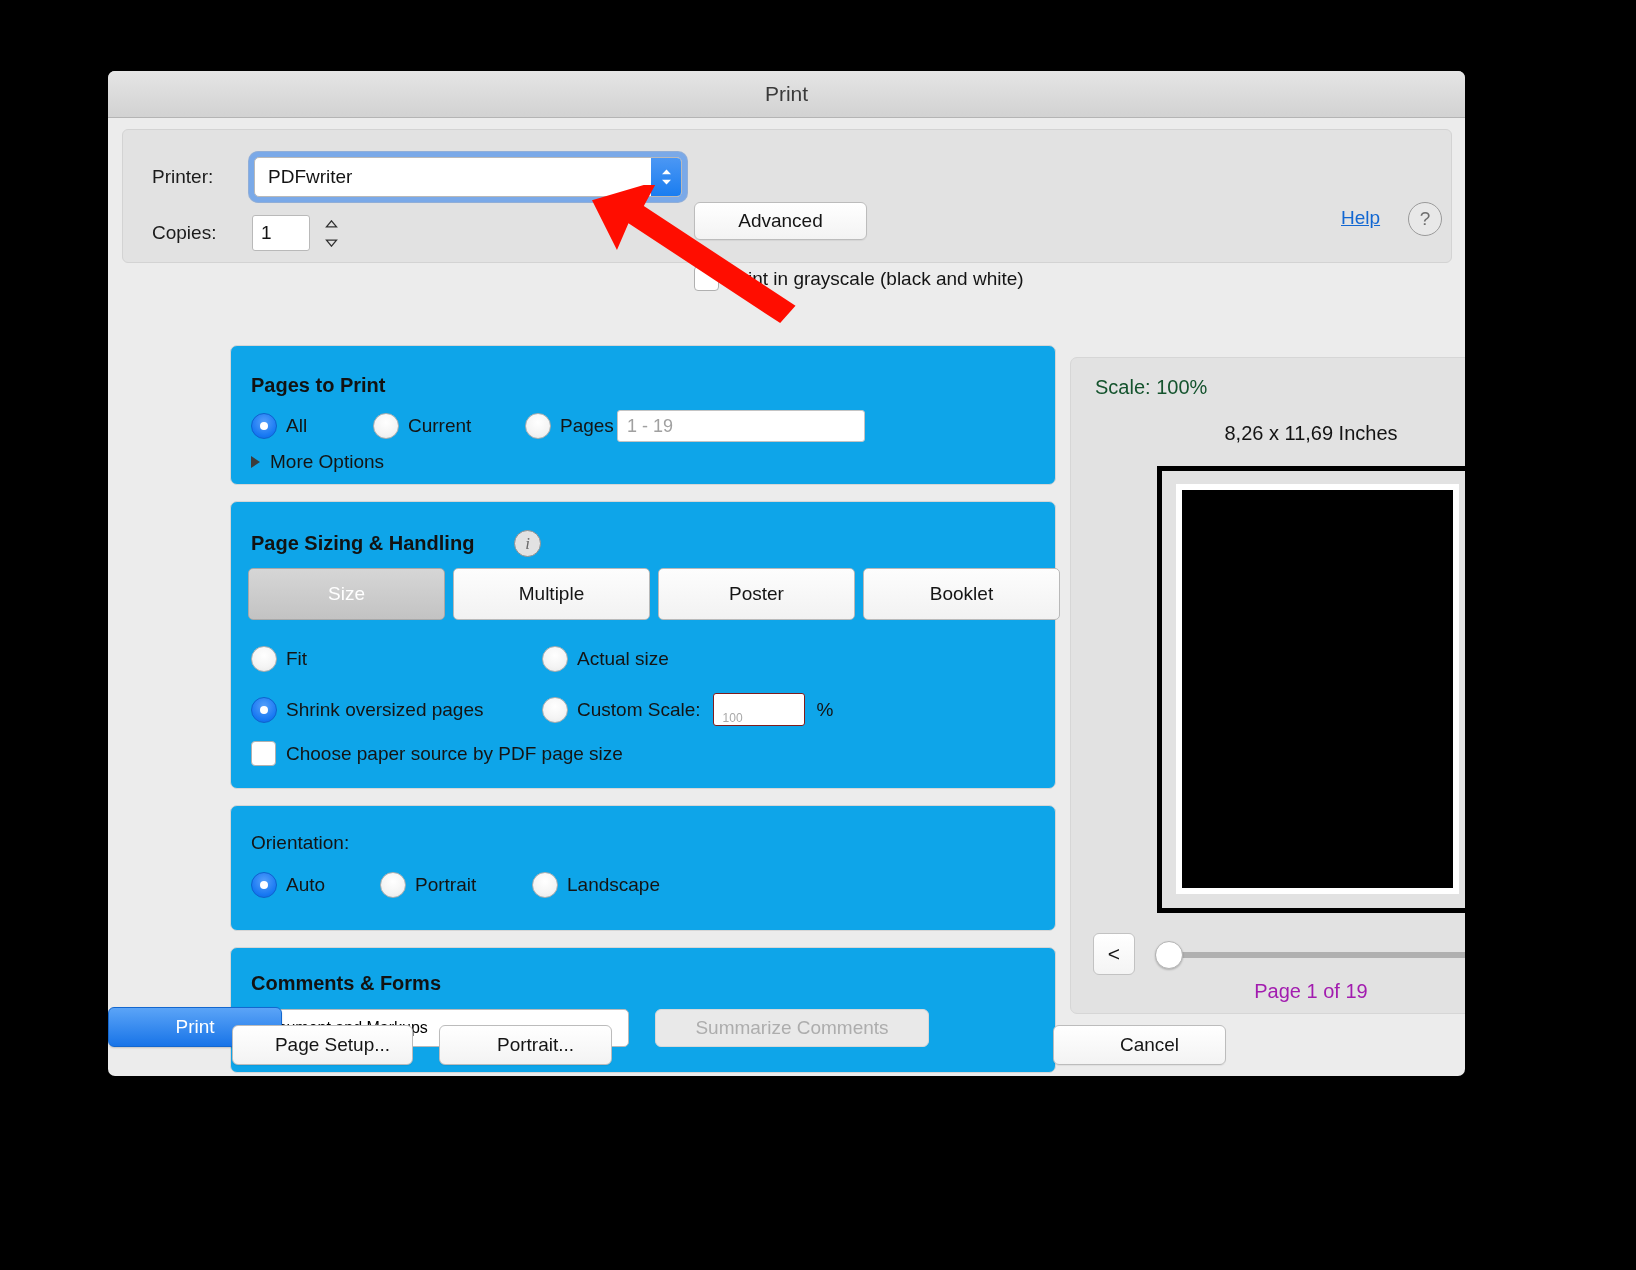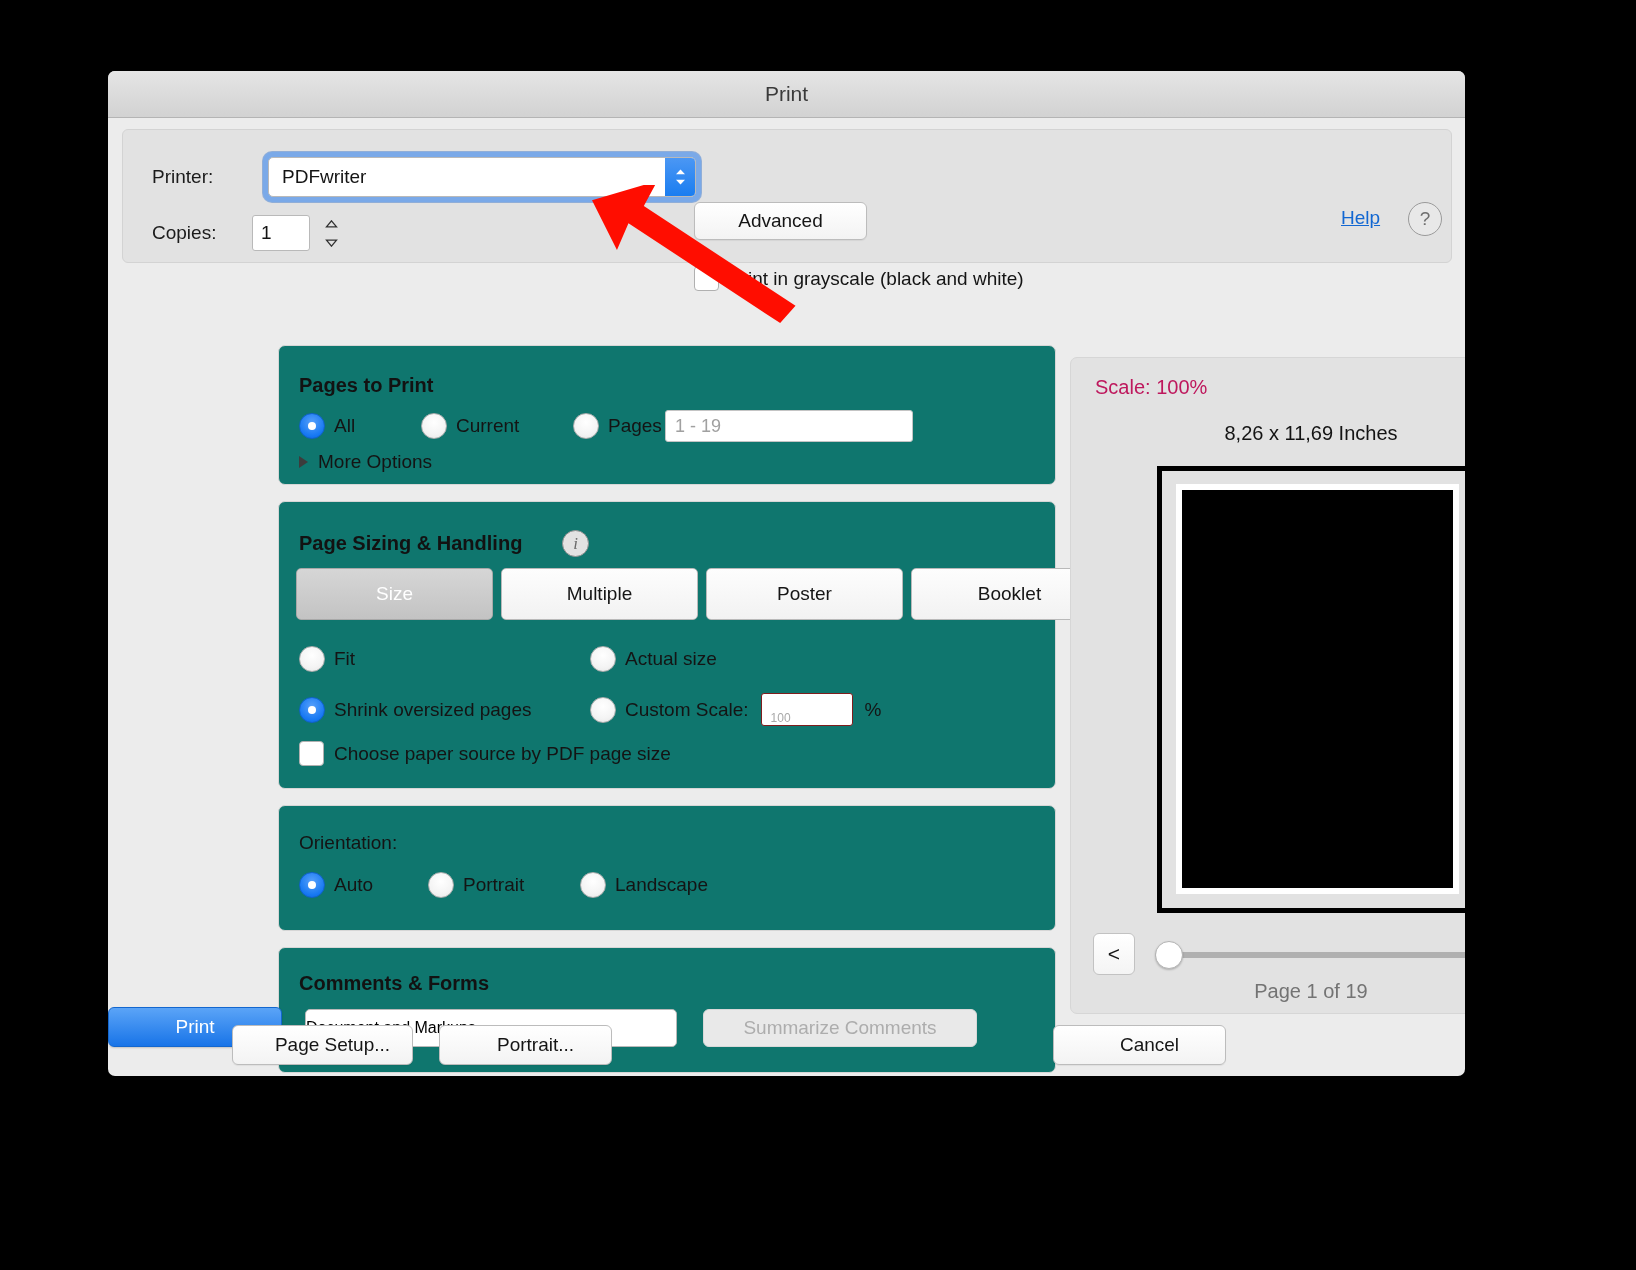--- a/index.html
+++ b/index.html
@@ -49,21 +49,21 @@
   .row-label {
     font-size: 19px; color: #1b1b1b;
   }
 
   #printer-row { position: absolute; left: 29px; top: 27px; display: flex; align-items: center; }
   #printer-row .row-label { width: 94px; text-align: left; }
 
   .popup-wrap {
     position: relative;
     width: 428px; height: 40px;
-    margin-left: 22px;
+    margin-left: 8px;
   }
   .popup-focus {
     position: absolute; left: -5px; top: -5px;
     width: 438px; height: 50px;
     border-radius: 9px;
     background: #7aa9e8;
     box-shadow: 0 0 0 1px rgba(90,140,210,0.6);
   }
   .popup {
     position: absolute; left: 0; top: 0;
@@ -144,26 +144,25 @@
     border-radius: 4px;
   }
   .check-label { font-size: 19px; color: #141414; margin-left: 10px; }
 
   #grayscale-row { position: absolute; left: 571px; top: 136px; }
 
   
   #left-col { position: absolute; left: 122px; top: 274px; width: 826px; }
 
   .section {
-    background: #0f766e;
+    background: #0ea5e9;
     border: 1px solid #d6d6d6;
     border-radius: 7px;
     margin-bottom: 16px;
     position: relative;
-    margin-left: 48px;
   }
   .section-title {
     font-size: 20px; font-weight: bold; color: #121212;
   }
 
   .radio {
     width: 26px; height: 26px;
     border-radius: 50%;
     background: radial-gradient(circle at 50% 35%, #ffffff 0%, #f4f4f4 60%, #e6e6e6 100%);
     border: 1px solid #aeaeae;
@@ -278,21 +277,21 @@
   #preview-panel {
     position: absolute;
     left: 962px; top: 286px;
     width: 482px; height: 657px;
     background: #e2e2e2;
     border: 1px solid #d6d6d6;
     border-radius: 7px;
   }
   #scale-text {
     position: absolute; left: 24px; top: 18px;
-    font-size: 20px; color: #be185d;
+    font-size: 20px; color: #14532d;
   }
   #dims-text {
     position: absolute; left: 0; right: 0; top: 64px;
     text-align: center;
     font-size: 20px; color: #141414;
   }
   #page-preview {
     position: absolute; left: 86px; top: 108px;
     width: 318px; height: 447px;
     background: #e2e2e2;
@@ -338,21 +337,21 @@
     position: absolute; left: 0; top: 8px;
     width: 28px; height: 28px;
     border-radius: 50%;
     background: #ffffff;
     border: 1px solid #b4b4b4;
     box-shadow: 0 1px 2px rgba(0,0,0,0.22);
   }
   #page-counter {
     position: absolute; left: 0; right: 0; top: 622px;
     text-align: center;
-    font-size: 20px; color: #737373;
+    font-size: 20px; color: #a21caf;
   }
 
   
   #bottom-bar { position: absolute; left: 0; top: 936px; width: 100%; height: 70px; }
   .bot-btn { position: absolute; height: 40px; padding-left: 20px; }
   #page-setup-btn { left: 124px; top: 18px; width: 181px; }
   #printer-btn { left: 331px; top: 18px; width: 173px; }
   #cancel-btn { left: 945px; top: 18px; width: 173px; }
   #print-btn {
     left: 1157px; top: 18px; width: 174px; height: 40px;

